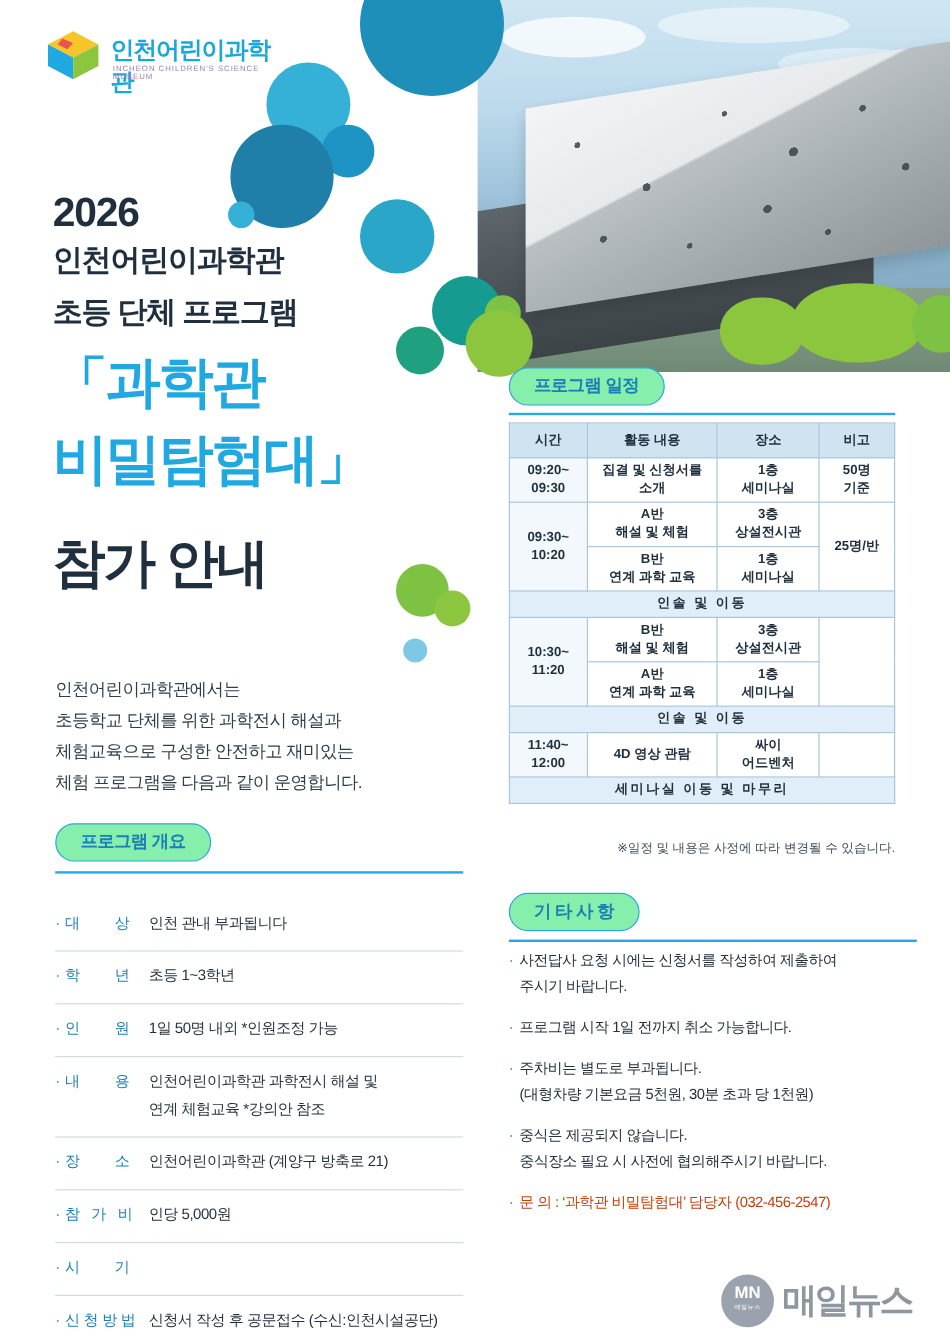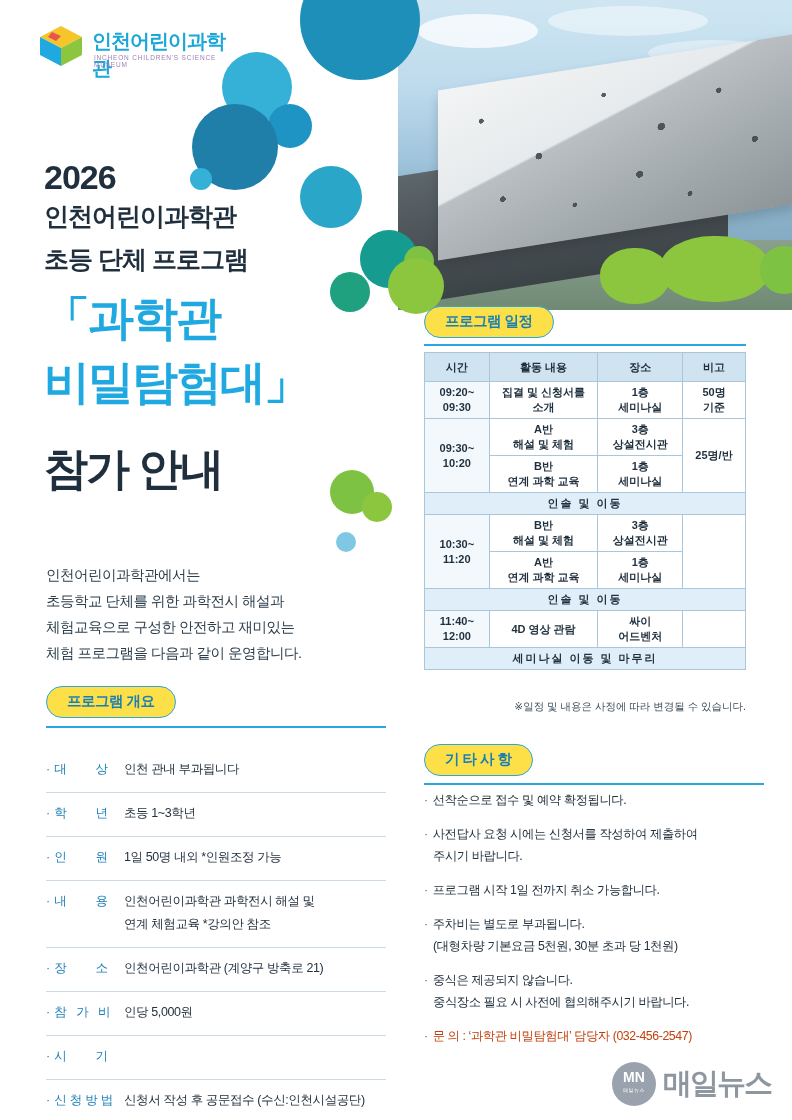--- a/index.html
+++ b/index.html
@@ -78,21 +78,21 @@
   .hl-big1{top:288px;font-size:46px;font-weight:bold;color:#1fa9e0;letter-spacing:-2px;}
   .hl-big2{top:352px;font-size:46px;font-weight:bold;color:#1fa9e0;letter-spacing:-2px;}
   .hl-big3{top:440px;font-size:44px;font-weight:bold;color:#1f2f3d;letter-spacing:-2px;}
 
   .intro{position:absolute;left:46px;top:562px;width:330px;font-size:14.5px;line-height:26px;color:#2c3e4c;letter-spacing:-.5px;}
 
   
   .pill{
     position:absolute;display:inline-block;
     border:1.6px solid #2aa7de;border-radius:18px;
-    padding:5px 20px 6px;background:#fde047;
+    padding:5px 20px 6px;background:#86efac;
     font-size:14.5px;font-weight:bold;color:#1b7fb5;letter-spacing:-.5px;
   }
   .rule{position:absolute;height:1.5px;background:#2aa7de;}
 
   
   .ovl{position:absolute;left:46px;top:760px;width:340px;font-size:12.5px;color:#23323f;}
   .ovl .row{display:flex;margin-bottom:13px;line-height:19px;}
   .ovl .k{width:78px;flex:none;color:#1a7fb8;letter-spacing:3px;white-space:pre;}
   .ovl .k::before{content:"·";color:#1a7fb8;margin-right:4px;letter-spacing:0;}
   .ovl .v{flex:1;letter-spacing:-.4px;}
@@ -111,21 +111,21 @@
   .note{position:absolute;left:424px;top:700px;width:322px;text-align:right;font-size:10.5px;color:#3d4e5c;}
 
   
   .etc{position:absolute;left:424px;top:790px;width:340px;font-size:12.3px;color:#23323f;line-height:20px;}
   .etc .item{margin-bottom:14px;letter-spacing:-.4px;}
   .etc .item::before{content:"·";color:#1a7fb8;margin-right:5px;}
   .etc .item .l2{display:block;padding-left:9px;margin-top:2px;}
   .etc .contact{color:#c2410c;}
 
   
-  .footer{position:absolute;right:21px;bottom:14px;display:flex;align-items:center;}
+  .footer{position:absolute;right:32px;bottom:14px;display:flex;align-items:center;}
   .footer .mn{
     width:44px;height:44px;border-radius:50%;background:#9aa3ad;color:#fff;
     display:flex;flex-direction:column;align-items:center;justify-content:center;
     font-size:14px;font-weight:bold;line-height:13px;
   }
   .footer .mn small{font-size:5px;font-weight:normal;letter-spacing:.5px;}
   .footer .fname{margin-left:7px;font-size:29px;font-weight:bold;color:#8e979f;letter-spacing:-2px;}
 </style>
 </head>
 <body>
@@ -292,21 +292,20 @@
       <tr>
         <td class="band" colspan="4">세미나실 이동 및 마무리</td>
       </tr>
     </tbody>
 </table>
 <div class="note">※일정 및 내용은 사정에 따라 변경될 수 있습니다.</div>
 
 <div class="pill" style="left:424px;top:744px;">기 타 사 항</div>
 <div class="rule" style="left:424px;top:783px;width:340px;"></div>
 <div class="etc">
-    <div class="item">선착순으로 접수 및 예약 확정됩니다.</div>
     <div class="item">사전답사 요청 시에는 신청서를 작성하여 제출하여<span class="l2">주시기 바랍니다.</span></div>
     <div class="item">프로그램 시작 1일 전까지 취소 가능합니다.</div>
     <div class="item">주차비는 별도로 부과됩니다.<span class="l2">(대형차량 기본요금 5천원, 30분 초과 당 1천원)</span></div>
     <div class="item">중식은 제공되지 않습니다.<span class="l2">중식장소 필요 시 사전에 협의해주시기 바랍니다.</span></div>
     <div class="item contact">문 의 : ‘과학관 비밀탐험대’ 담당자 (032-456-2547)</div>
   </div>
 
 <div class="footer">
   <div class="mn">
     <span>MN</span>

